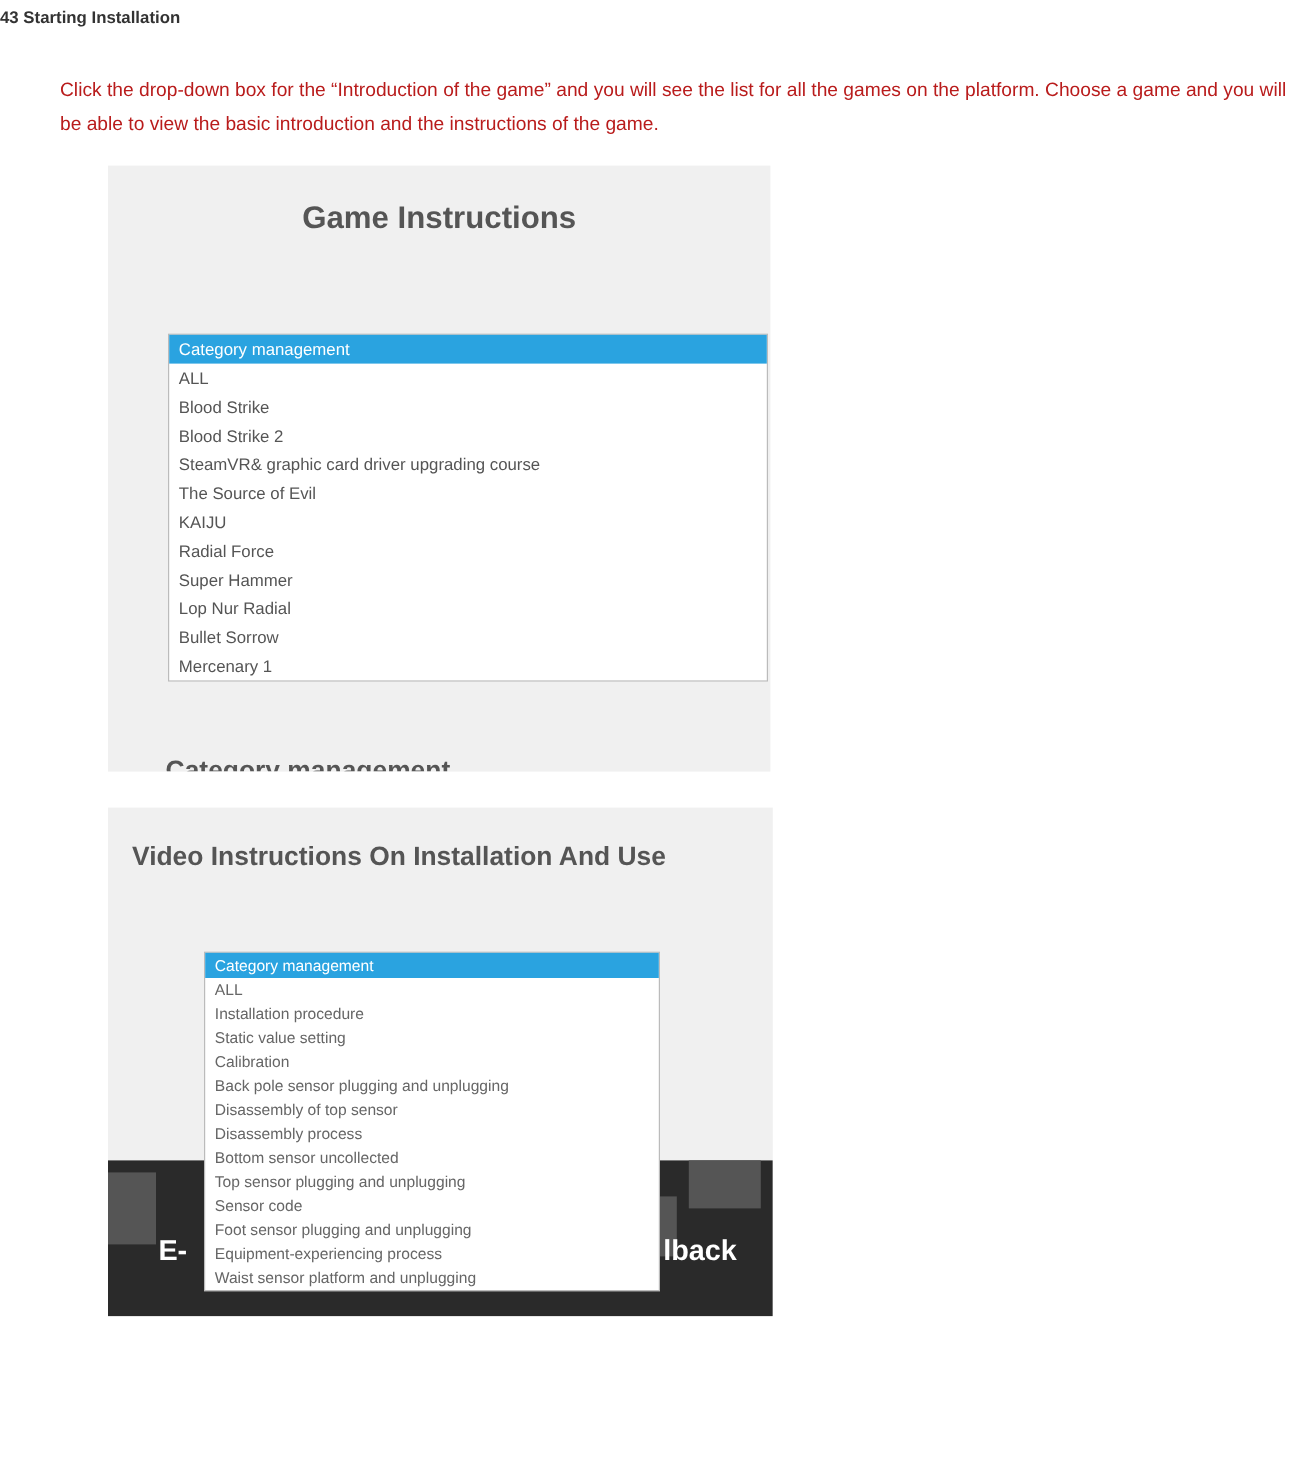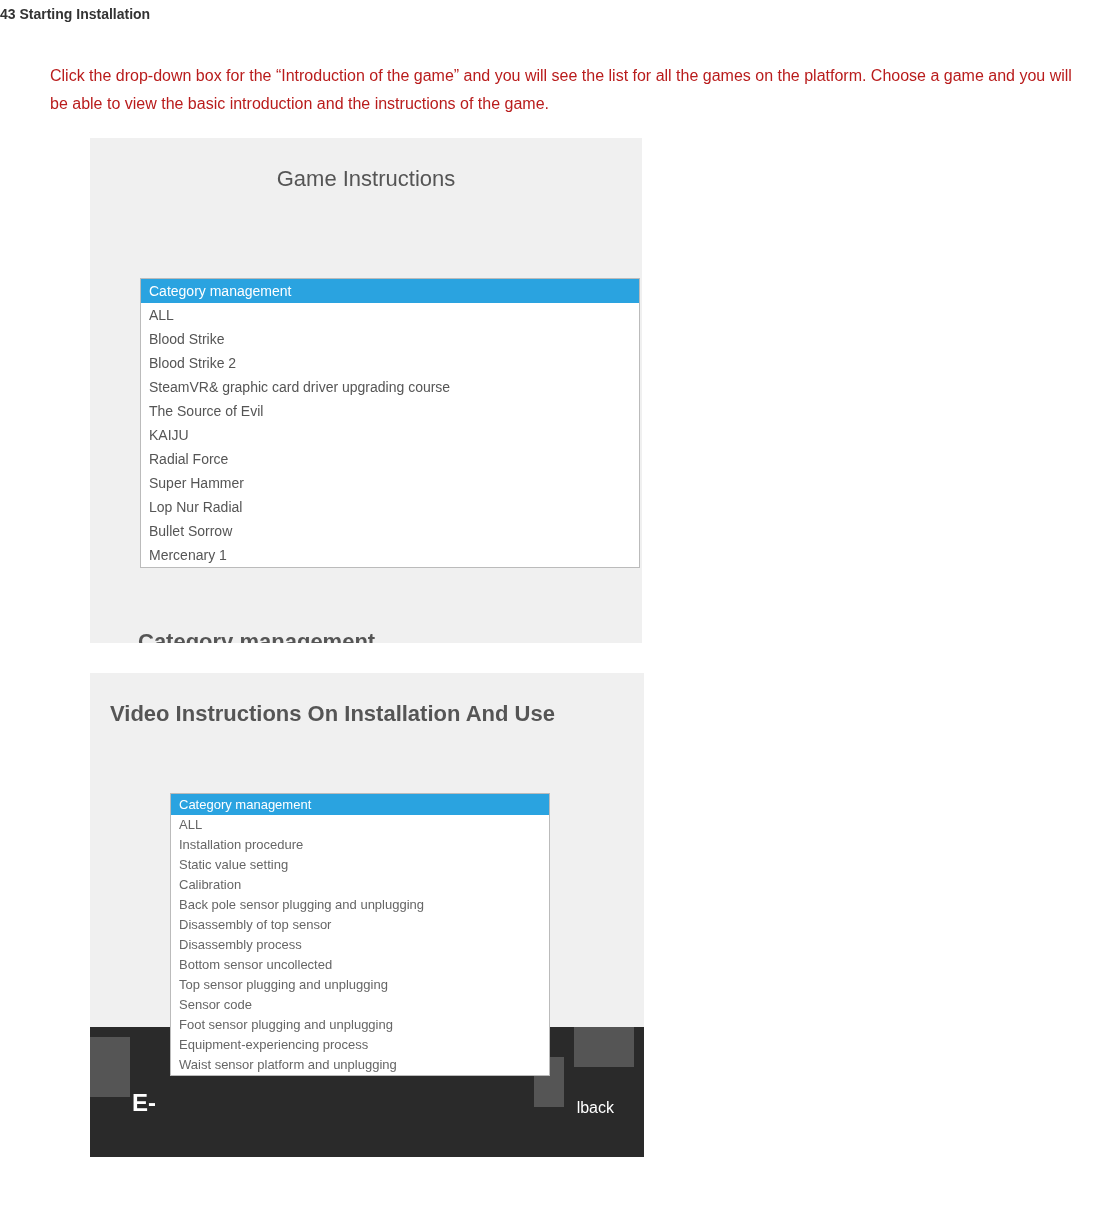--- a/index.html
+++ b/index.html
@@ -30,22 +30,22 @@
   
   .panel1 {
     margin: 5px 0 30px 40px;
     width: 552px;
     height: 505px;
     background: #f0f0f0;
     position: relative;
     overflow: hidden;
   }
   .panel1-title {
-    font-size: 22px;
-    font-weight: normal;
+    font-size: 26px;
+    font-weight: bold;
     color: #555;
     text-align: center;
     padding-top: 28px;
   }
   .dropdown1 {
     position: absolute;
     top: 140px;
     left: 50px;
     width: 500px;
     background: #fff;
@@ -73,21 +73,21 @@
     overflow: hidden;
     font-size: 22px;
     font-weight: bold;
     color: #555;
   }
 
   
   .panel2 {
     margin: 25px 0 0 40px;
     width: 554px;
-    height: 484px;
+    height: 424px;
     position: relative;
     overflow: hidden;
     background: #f0f0f0;
   }
   .panel2-title {
     font-size: 22px;
     font-weight: bold;
     color: #555;
     text-align: left;
     padding: 28px 0 0 20px;
@@ -110,22 +110,22 @@
     bottom: 40px;
     color: #fff;
     font-size: 24px;
     font-weight: bold;
   }
   .panel2-lback {
     position: absolute;
     right: 30px;
     bottom: 40px;
     color: #fff;
-    font-size: 16px;
-    font-weight: normal;
+    font-size: 24px;
+    font-weight: bold;
   }
   .dropdown2 {
     position: absolute;
     top: 120px;
     left: 80px;
     width: 380px;
     background: #fff;
     border: 1px solid #bbb;
     box-sizing: border-box;
     z-index: 5;

